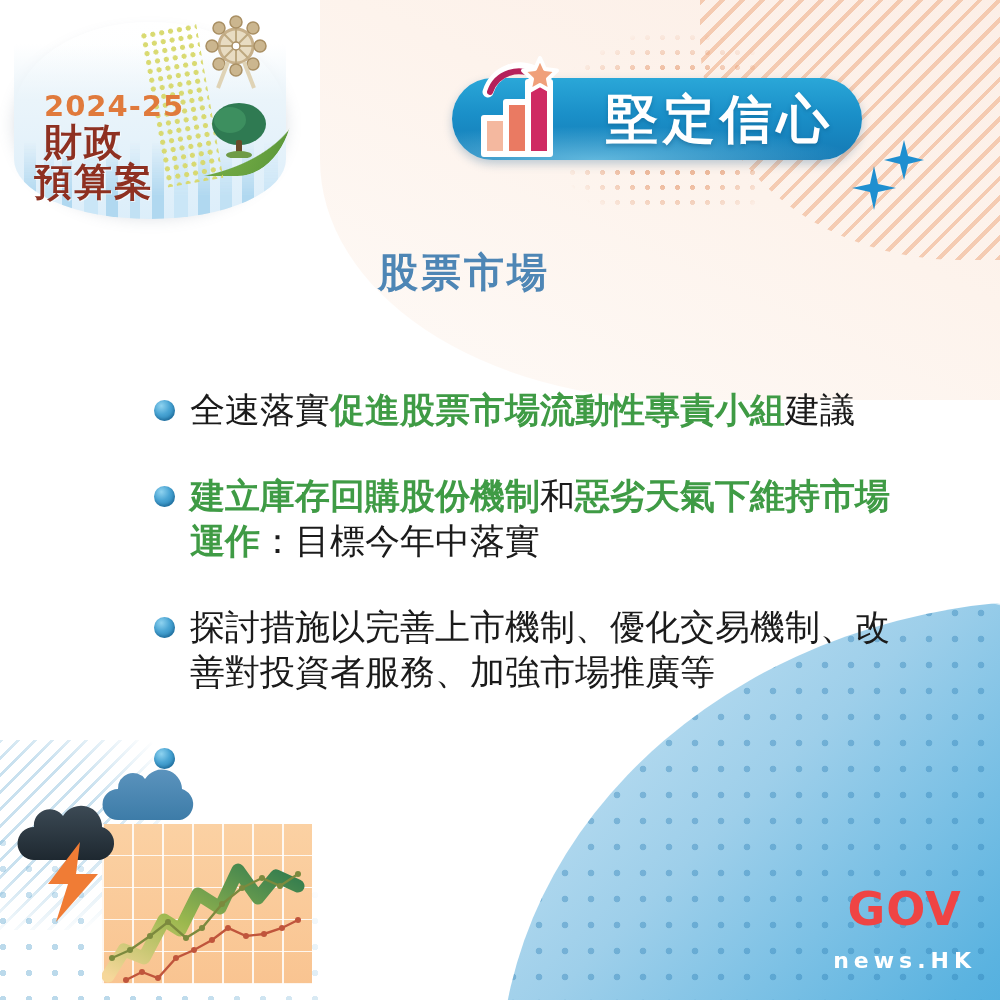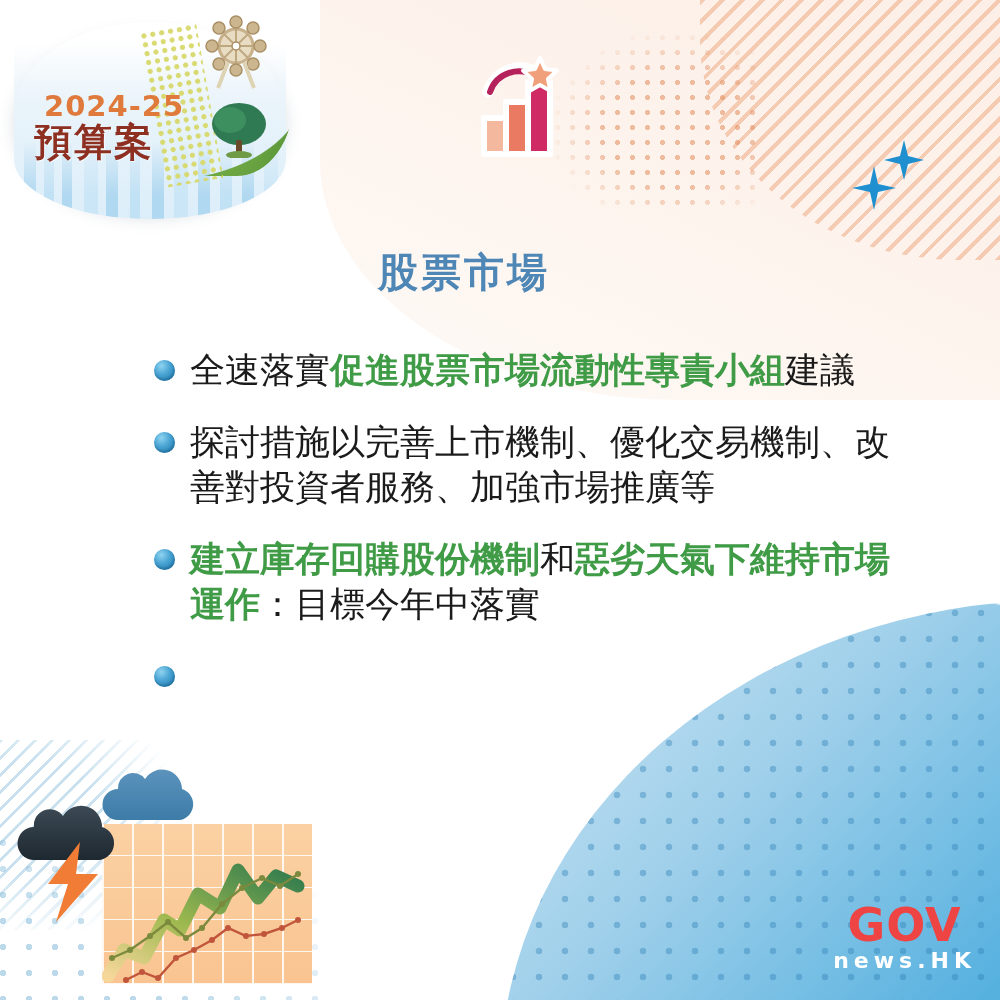--- a/index.html
+++ b/index.html
@@ -390,20 +390,21 @@
     width: 770px;
   }
   .bullet {
     position: relative;
     padding-left: 40px;
     margin-bottom: 26px;
     font-size: 35px;
     line-height: 1.30;
     color: #1b1b1b;
     letter-spacing: 0px;
+    margin-top: 40px;
   }
   .bullet-dot {
     position: absolute;
     left: 4px;
     top: 12px;
     width: 21px;
     height: 21px;
     border-radius: 50%;
     background: radial-gradient(circle at 35% 28%, #8fd3f0 0%, #4aa5d4 42%, #1e7bb0 100%);
     box-shadow: inset -1px -2px 3px rgba(10,60,100,0.35);
@@ -476,21 +477,21 @@
     font-weight: bold;
     color: #ef4444;
     letter-spacing: 1px;
     font-family: "DejaVu Sans", "Liberation Sans", sans-serif;
   }
   .gov-sub {
     font-size: 22px;
     font-weight: bold;
     color: #ffffff;
     letter-spacing: 5px;
-    margin-top: 2px;
+    margin-top: 18px;
     font-family: "DejaVu Sans", "Liberation Sans", sans-serif;
   }
 </style>
 </head>
 <body>
 
 <div id="poster">
 
   <div class="bg-base"></div>
   <div class="bg-peach-left"></div>
@@ -546,24 +547,28 @@
       </g>
       <circle cx="48" cy="40" r="4" fill="#fff" stroke="#a98f63" stroke-width="1.5"></circle>
       <g stroke="#dfd3b6" stroke-width="4" fill="none">
         <path d="M40 56 L30 82"></path>
         <path d="M56 56 L66 82"></path>
       </g>
     </svg>
 
     <div class="emblem-text">
       <div class="emblem-year">2024-25</div>
+      <div class="emblem-cn1">財政</div>
       <div class="emblem-cn2">預算案</div>
     </div>
   </div>
 
+  <div class="header-pill">
+    <span class="header-title">堅定信心</span>
+  </div>
 
   <svg class="header-icon" viewBox="0 0 112 112">
     <path d="M20 40 A34 34 0 0 1 72 22" stroke="#ffffff" stroke-width="11" fill="none" stroke-linecap="round"></path>
     <path d="M22 40 A30 30 0 0 1 68 25" stroke="#b5215a" stroke-width="6" fill="none" stroke-linecap="round"></path>
     <g stroke="#ffffff" stroke-width="6" stroke-linejoin="round">
       <rect x="16" y="66" width="22" height="36" fill="#f4b89f"></rect>
       <rect x="38" y="50" width="22" height="52" fill="#ea7a62"></rect>
       <rect x="60" y="30" width="22" height="72" fill="#cf2a63"></rect>
     </g>
     <path d="M72 6 L77 17 L89 18.5 L80 27 L82.5 39 L72 33 L61.5 39 L64 27 L55 18.5 L67 17 Z" fill="#f0a07a" stroke="#ffffff" stroke-width="4" stroke-linejoin="round"></path>
@@ -577,26 +582,26 @@
   <div class="section-title">股票市場</div>
 
   <div class="bullets">
     <div class="bullet">
       <span class="bullet-dot"></span>
       <span>全速落實</span><span class="em-green">促進股票市場流動性專責小組</span><span>建議</span>
     </div>
 
     <div class="bullet">
       <span class="bullet-dot"></span>
-      <span>探討措施以完善上市機制、優化交易機制、改善對投資者服務、加強市場推廣等</span>
+      <span class="em-green">建立庫存回購股份機制</span><span>和</span><span class="em-green">惡劣天氣下維持市場運作</span><span>：目標今年中落實</span>
     </div>
 
     <div class="bullet">
       <span class="bullet-dot"></span>
-      <span class="em-green">建立庫存回購股份機制</span><span>和</span><span class="em-green">惡劣天氣下維持市場運作</span><span>：目標今年中落實</span>
+      <span>探討措施以完善上市機制、優化交易機制、改善對投資者服務、加強市場推廣等</span>
     </div>
 
     <div class="bullet">
       <span class="bullet-dot"></span>
     </div>
   </div>
 
   <div class="illus">
     <div class="illus-chart">
       <div class="illus-grid"></div>

